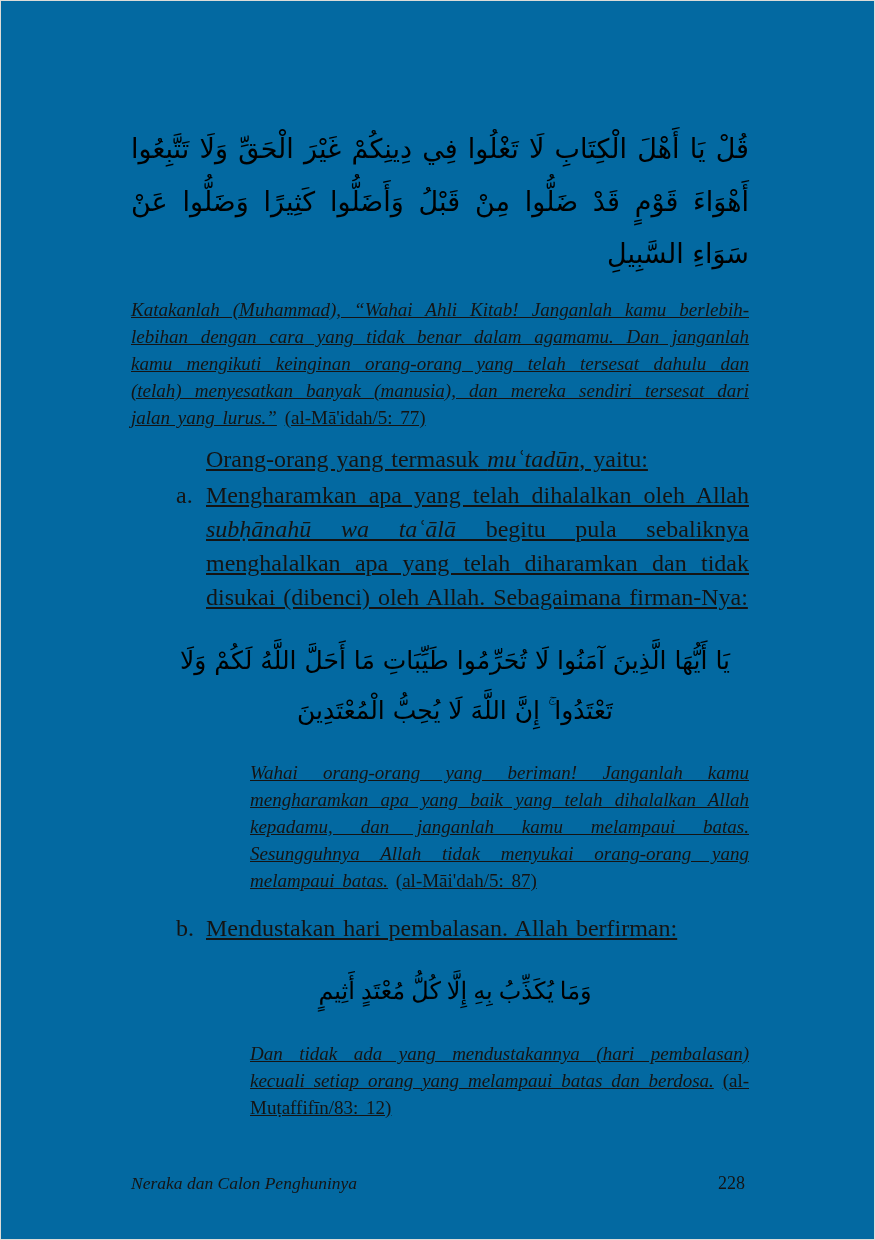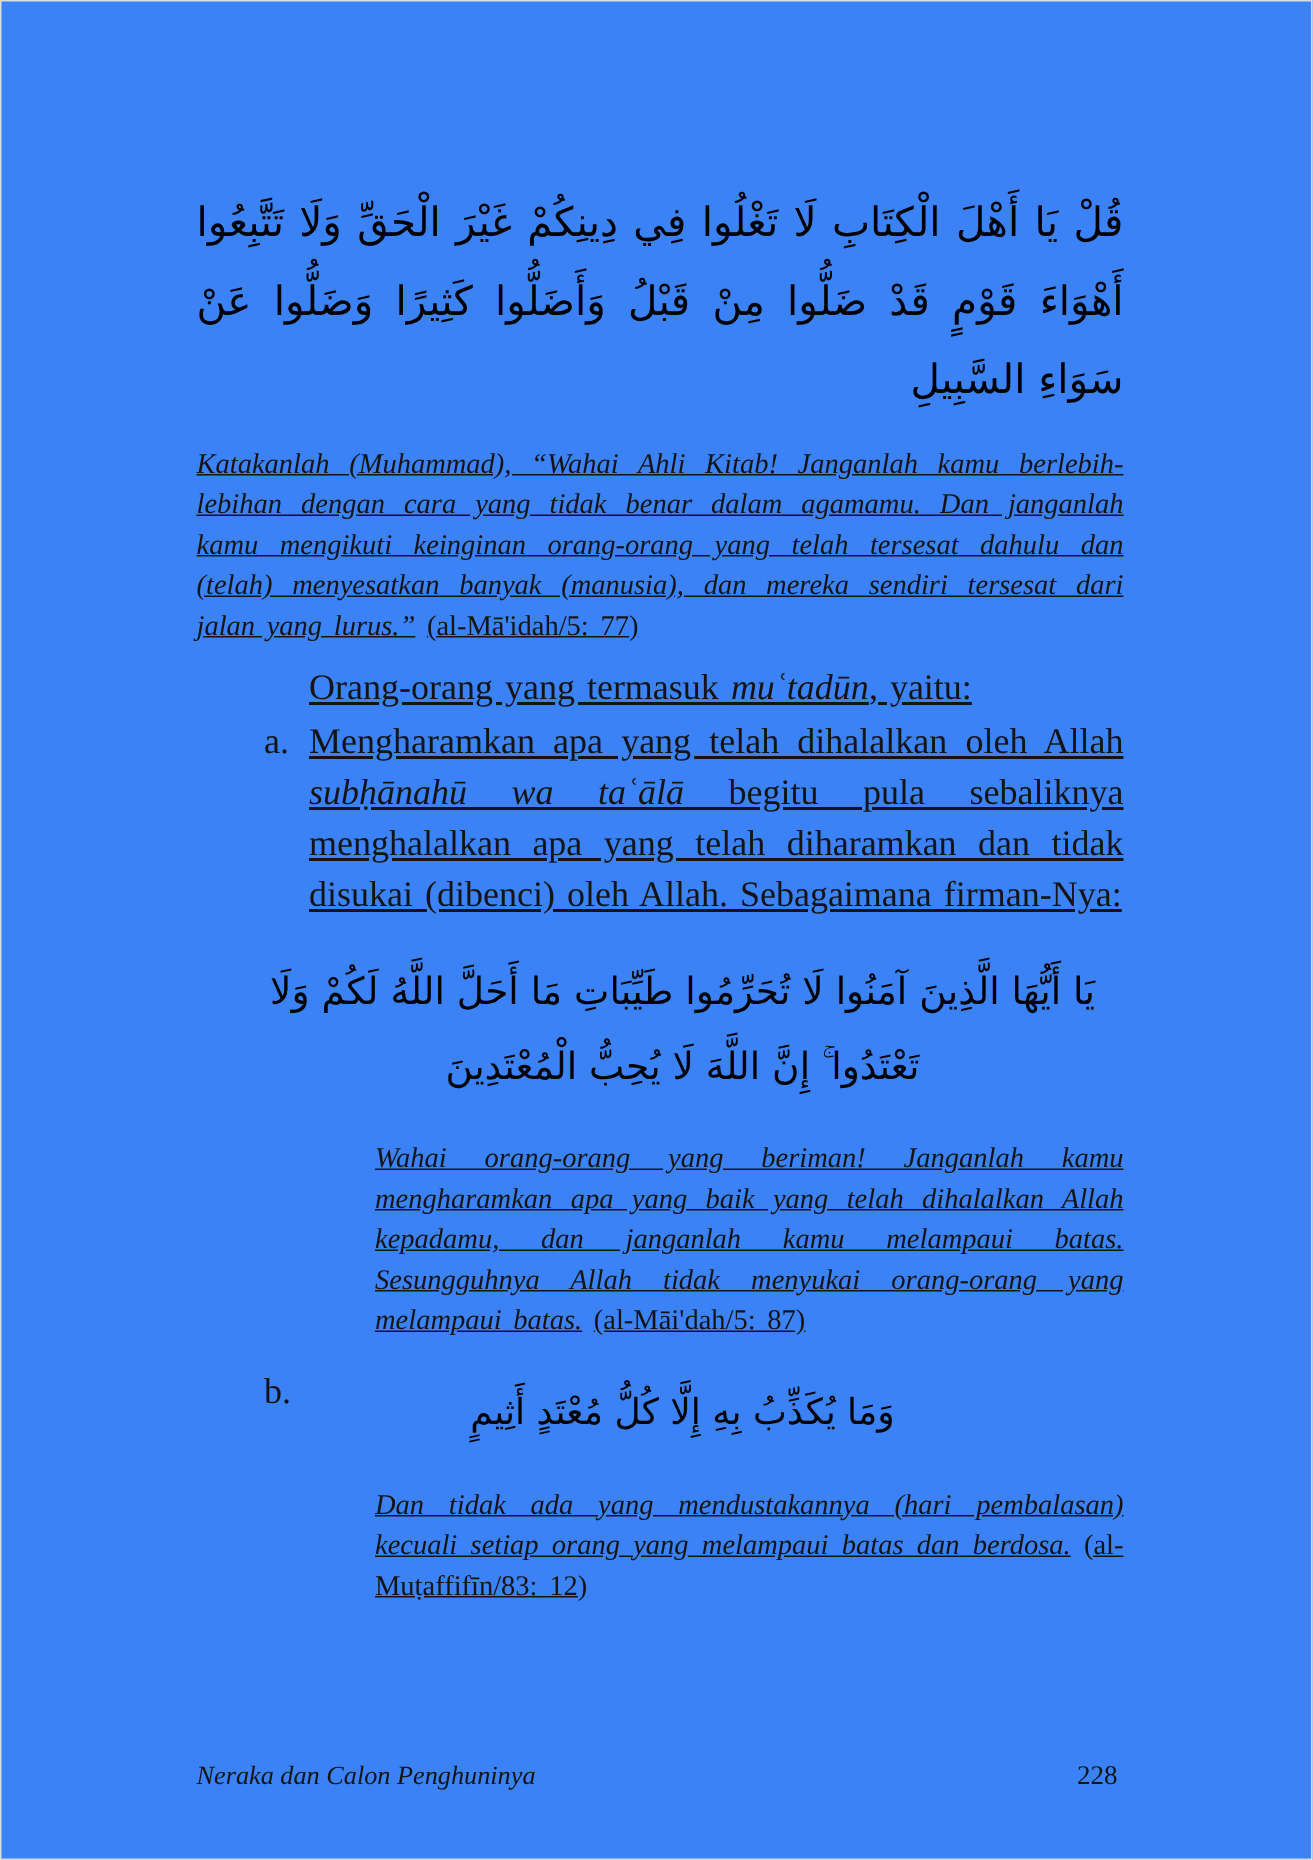--- a/index.html
+++ b/index.html
@@ -4,21 +4,21 @@
 <style>
   html, body {
     margin: 0;
     padding: 0;
     background: #f2f2f0;
   }
   .page {
     position: relative;
     width: 875px;
     height: 1240px;
-    background: #3b82f6;
+    background: #0369a1;
     border: 1px solid #dcdcd8;
     box-sizing: border-box;
     font-family: "Liberation Serif", serif;
     color: #141414;
     overflow: hidden;
     padding-left: 11px;
   }
   .content {
     position: absolute;
     left: 130px;
@@ -43,20 +43,21 @@
     font-size: 25px;
     line-height: 2.0;
     text-align: center;
     margin: 22px 0 24px 30px;
   }
   .arabic-3 {
     font-size: 24px;
     line-height: 1.9;
     text-align: center;
     margin: 24px 0 26px 30px;
+    font-family: Liberation Serif, serif;
   }
   
   p { margin: 0; }
   .trans {
     font-size: 19px;
     line-height: 1.42;
     text-align: justify;
     word-spacing: 3px;
   }
   .trans-full { margin: 0 0 10px 0; }
@@ -116,21 +117,21 @@
 
     <div class="body-text list-item">
       <span class="list-label">a.</span><span class="rm">Mengharamkan apa yang telah dihalalkan oleh Allah </span><span class="it">subḥānahū wa taʿālā</span><span class="rm"> begitu pula sebaliknya menghalalkan apa yang telah diharamkan dan tidak disukai (dibenci) oleh Allah. Sebagaimana firman-Nya:</span>
     </div>
 
     <div class="arabic arabic-2">يَا أَيُّهَا الَّذِينَ آمَنُوا لَا تُحَرِّمُوا طَيِّبَاتِ مَا أَحَلَّ اللَّهُ لَكُمْ وَلَا تَعْتَدُوا ۚ إِنَّ اللَّهَ لَا يُحِبُّ الْمُعْتَدِينَ</div>
 
     <p class="trans trans-indent"><span class="it">Wahai orang-orang yang beriman! Janganlah kamu mengharamkan apa yang baik yang telah dihalalkan Allah kepadamu, dan janganlah kamu melampaui batas. Sesungguhnya Allah tidak menyukai orang-orang yang melampaui batas.</span> <span class="rm">(al-Māi'dah/5: 87)</span></p>
 
     <div class="body-text list-item list-item-b">
-      <span class="list-label">b.</span>
+      <span class="list-label">b.</span><span class="rm">Mendustakan hari pembalasan. Allah berfirman:</span>
     </div>
 
     <div class="arabic arabic-3">وَمَا يُكَذِّبُ بِهِ إِلَّا كُلُّ مُعْتَدٍ أَثِيمٍ</div>
 
     <p class="trans trans-indent"><span class="it">Dan tidak ada yang mendustakannya (hari pembalasan) kecuali setiap orang yang melampaui batas dan berdosa.</span> <span class="rm">(al-Muṭaffifīn/83: 12)</span></p>
 
   </div>
 
   <div class="footer">
     <span class="footer-title">Neraka dan Calon Penghuninya</span>

